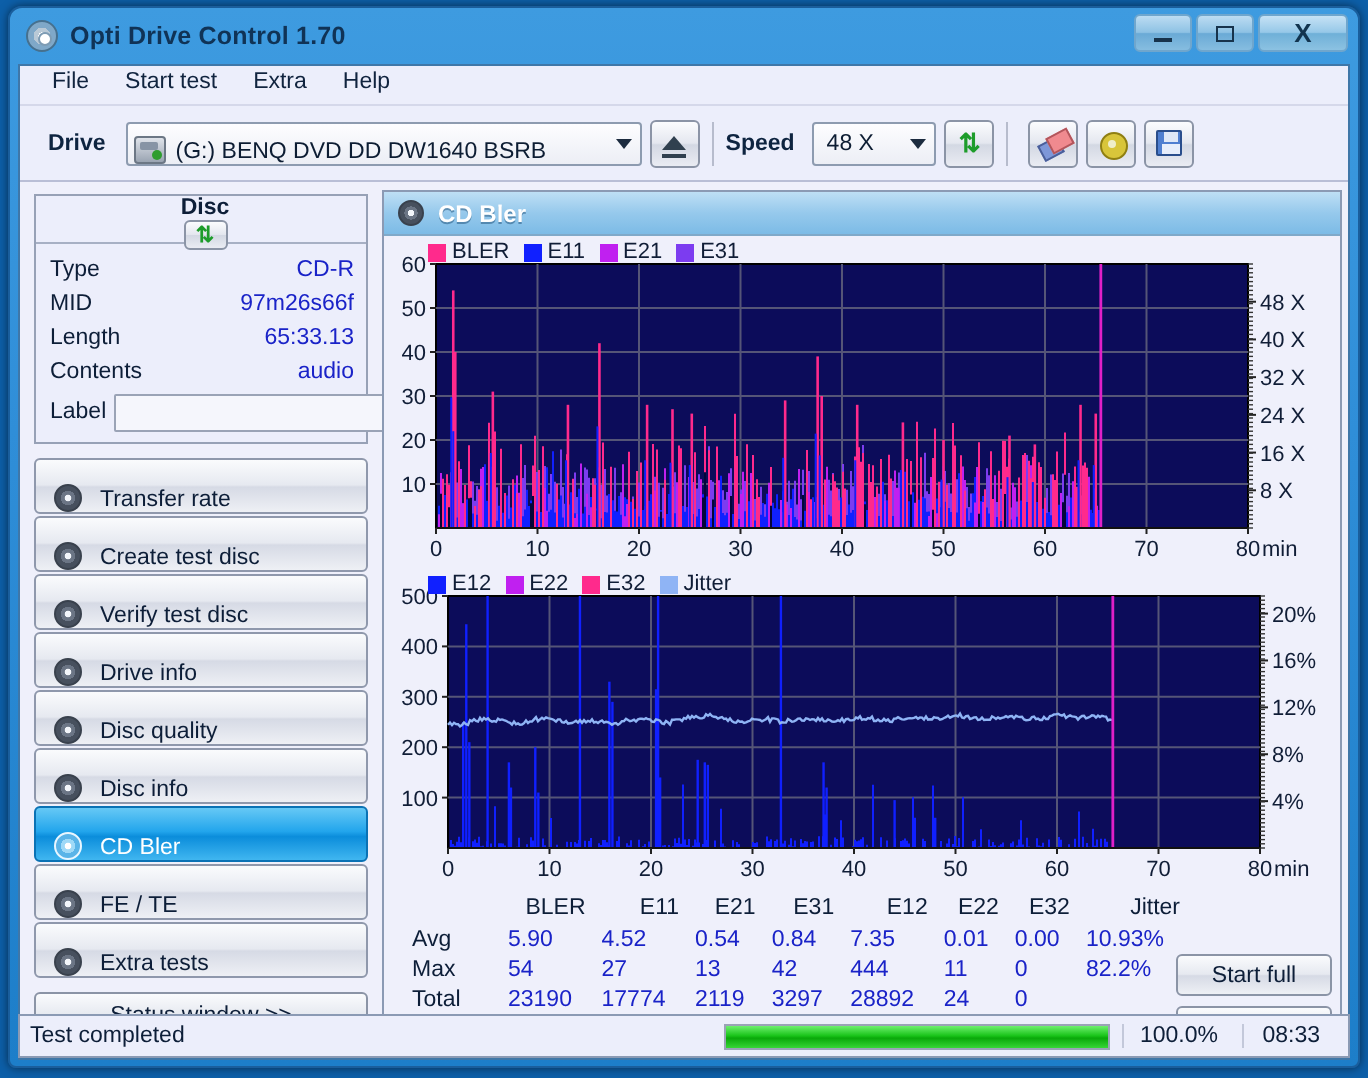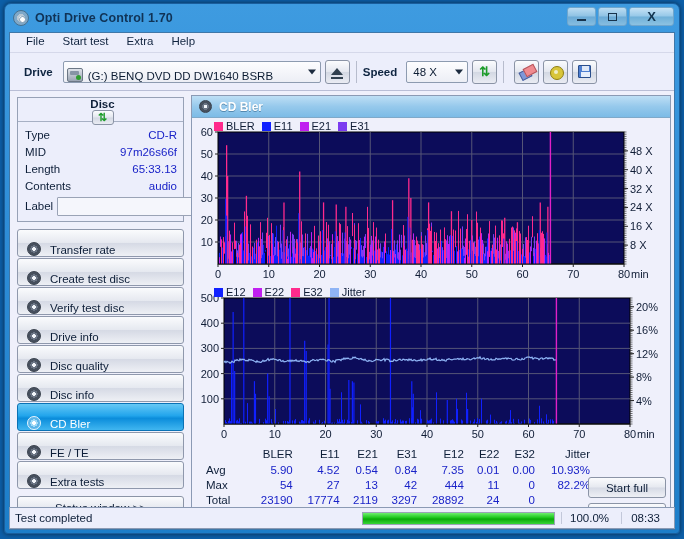--- a/index.html
+++ b/index.html
@@ -208,21 +208,21 @@
 
   .chart-wrap{position:relative;}
   .legend{position:absolute;display:flex;gap:7px;align-items:center;font-size:11px;color:#101d36;z-index:3;}
   .lg{display:flex;align-items:center;gap:3px;}
   .sw{width:9px;height:9px;display:inline-block;}
   svg.chart{display:block;}
   
   .stats{font-size:11.5px;color:#1a23c8;margin-top:2px;}
   .stats table{border-collapse:collapse;width:388px;margin-left:14px;}
   .stats th{font-size:11.5px;color:#0d1e38;font-weight:normal;text-align:right;padding:0 4px;height:16px;}
-  .stats td{text-align:right;padding:0 4px;height:15px;color:#1a23c8;}
+  .stats td{text-align:left;padding:0 4px;height:15px;color:#1a23c8;}
   .stats td.rowlab{text-align:left;color:#0d1e38;width:44px;padding-left:0;}
   .stats th.rowlab{text-align:left;width:44px;}
   .start-btns{position:absolute;right:8px;top:444px;display:flex;flex-direction:column;gap:5px;}
   .start-btn{
     width:78px;height:21px;border:1px solid #8b94a6;border-radius:3px;
     background: linear-gradient(180deg,#fafbfd 0%,#e6e9f0 48%,#d6dae5 52%,#eef0f5 100%);
     display:flex;align-items:center;justify-content:center;
     font-size:11.5px;color:#0d1e38;cursor:default;margin-left:31px;
   }
   

